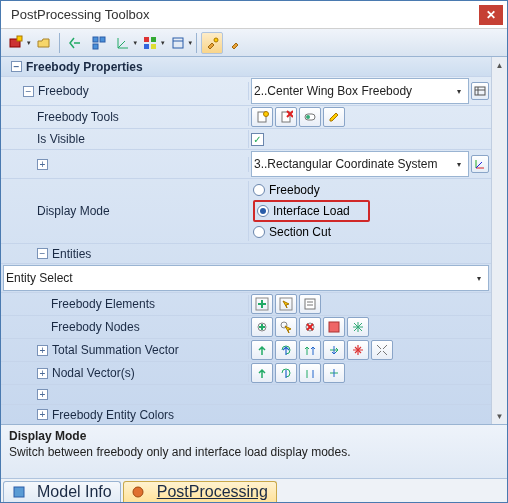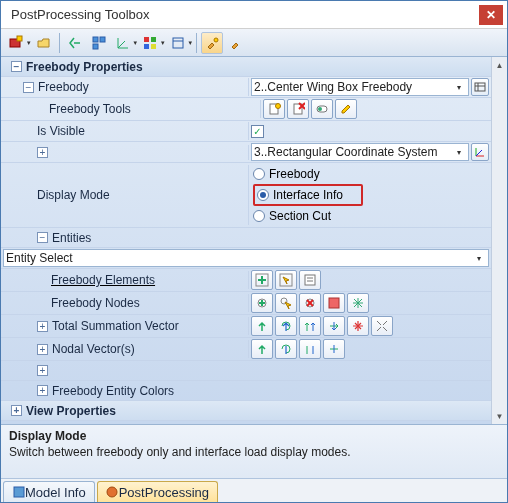--- a/index.html
+++ b/index.html
@@ -123,21 +123,21 @@
   .indent { display:inline-block; }
   .indent.i0{width:6px;} .indent.i1{width:20px;} .indent.i2{width:34px;} .indent.i3{width:48px;}
   
   .combo {
     flex: 1;
     display: flex;
     align-items: center;
     background: #fff;
     border: 1px solid #9ab4d2;
     height: 18px;
-    padding: 4px 2px;
+    padding: 12px 2px;
     font-size: 12px;
     color:#222;
   }
   .combo .txt{flex:1;overflow:hidden;white-space:nowrap;}
   .combo .ca{width:14px;text-align:center;font-size:8px;color:#333;cursor:pointer;}
   .aux-btn {
     width: 18px; height: 18px;
     border: 1px solid #8aa5c8;
     background: linear-gradient(#fff,#e4edf7);
     display:flex;align-items:center;justify-content:center;
@@ -184,35 +184,36 @@
   
   .bottom-tabs {
     height: 24px;
     background: #eef2f7;
     border-top: 1px solid #b0c4de;
     display:flex;
     align-items:flex-end;
     padding: 0 2px;
   }
   .tab {
-    display:flex;align-items:center;gap:0;
+    display:flex;align-items:center;gap:12px;
     padding: 2px 8px;
     border:1px solid #9ab4d2;
     border-bottom:none;
     background: linear-gradient(#f5f8fc,#e2ebf5);
     border-radius: 3px 3px 0 0;
     margin-right:2px;
-    font-size:13px;
+    font-size:16px;
     color:#1a2a44;
     cursor:pointer;
     height:21px;
   }
   .tab.active {
     background: linear-gradient(#fff2cf,#ffe29a);
     border-color:#c9a84a;
+    text-decoration:underline;
   }
   .tab .ti{width:13px;height:13px;display:flex;align-items:center;justify-content:center;}
 </style>
 </head>
 <body>
 
 <div class="titlebar">
   <span>PostProcessing Toolbox</span>
   <span class="spacer"></span>
   <div class="close-btn">✕</div>
@@ -306,21 +307,21 @@
           <div class="aux-btn">
               <svg width="12" height="12">
                 <rect x="1" y="2" width="10" height="8" fill="none" stroke="#555"></rect>
                 <line x1="1" y1="5" x2="11" y2="5" stroke="#555"></line>
                 <line x1="4" y1="2" x2="4" y2="10" stroke="#555"></line>
               </svg>
             </div>
         </div>
       </div>
 
-      <div class="row" style="min-height:23px;padding-left:12px;">
+      <div class="row" style="min-height:23px;">
         <div class="label-cell">
             <span class="indent i2"></span>
             <span>Freebody Tools</span>
           </div>
         <div class="value-cell">
           <div class="ico-btn">
               <svg width="14" height="14">
                 <rect x="3" y="2" width="8" height="10" fill="#fff" stroke="#777"></rect>
                 <circle cx="11" cy="4" r="2.5" fill="#fc0" stroke="#a70"></circle>
               </svg>
@@ -382,21 +383,21 @@
             <span class="display-mode-label">Display Mode</span>
           </div>
         <div class="value-cell" style="flex-direction:column;align-items:flex-start;justify-content:center;gap:2px;padding:3px 4px;">
           <label class="radio-row">
               <span class="radio"></span>
               <span>Freebody</span>
             </label>
           <div class="highlight-box">
             <label class="radio-row">
                 <span class="radio sel"></span>
-                <span>Interface Info</span>
+                <span>Interface Load</span>
               </label>
           </div>
           <label class="radio-row">
               <span class="radio"></span>
               <span>Section Cut</span>
             </label>
         </div>
       </div>
 
       <div class="row">
@@ -409,21 +410,21 @@
 
       <div class="row">
         <div class="value-cell">
           <div class="combo">
               <span class="txt">Entity Select</span>
               <span class="ca">▾</span>
             </div>
         </div>
       </div>
 
-      <div class="row" style="min-height:23px;text-decoration:underline;">
+      <div class="row" style="min-height:23px;">
         <div class="label-cell">
             <span class="indent i3"></span>
             <span>Freebody Elements</span>
           </div>
         <div class="value-cell">
           <div class="ico-btn">
               <svg width="14" height="14">
                 <rect x="1" y="1" width="12" height="12" fill="none" stroke="#888"></rect>
                 <line x1="7" y1="3" x2="7" y2="11" stroke="#2a6" stroke-width="2"></line>
                 <line x1="3" y1="7" x2="11" y2="7" stroke="#2a6" stroke-width="2"></line>

